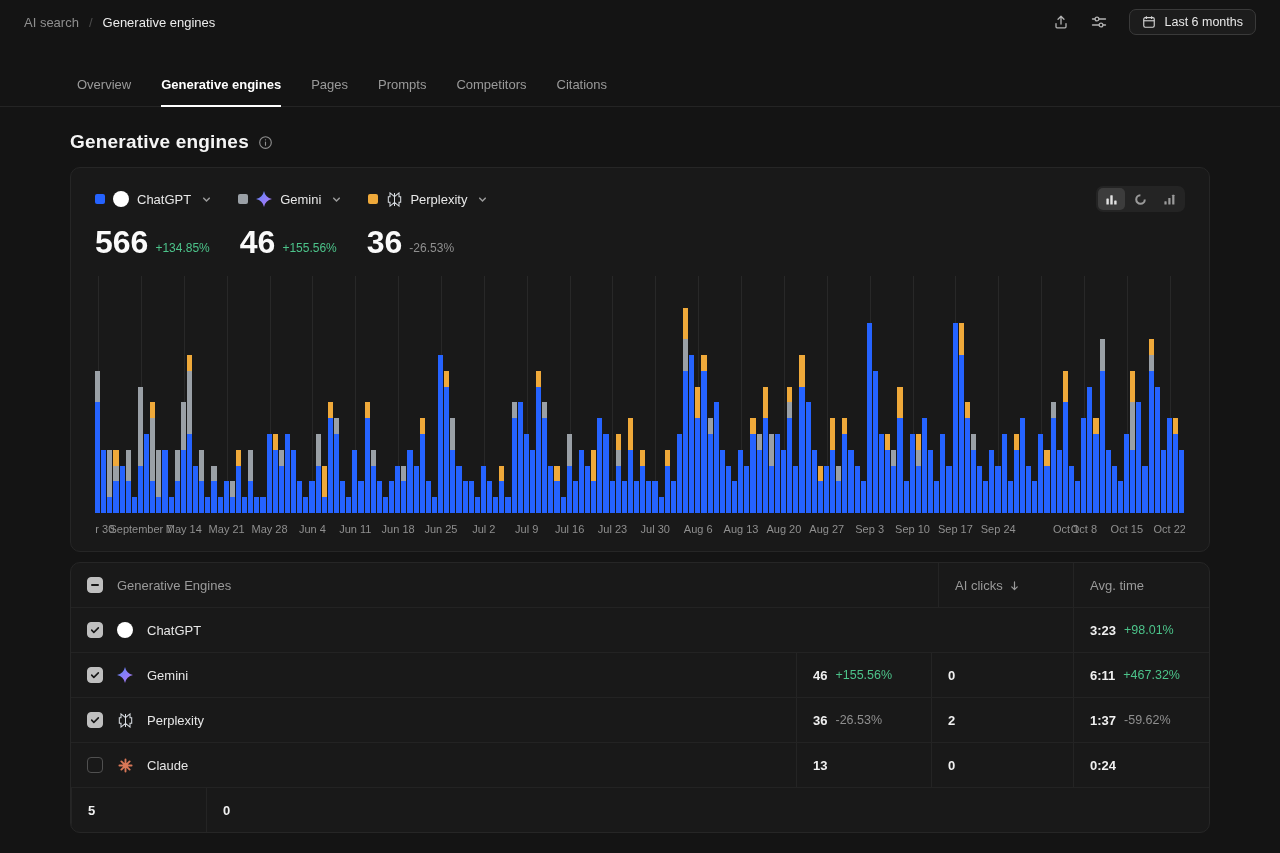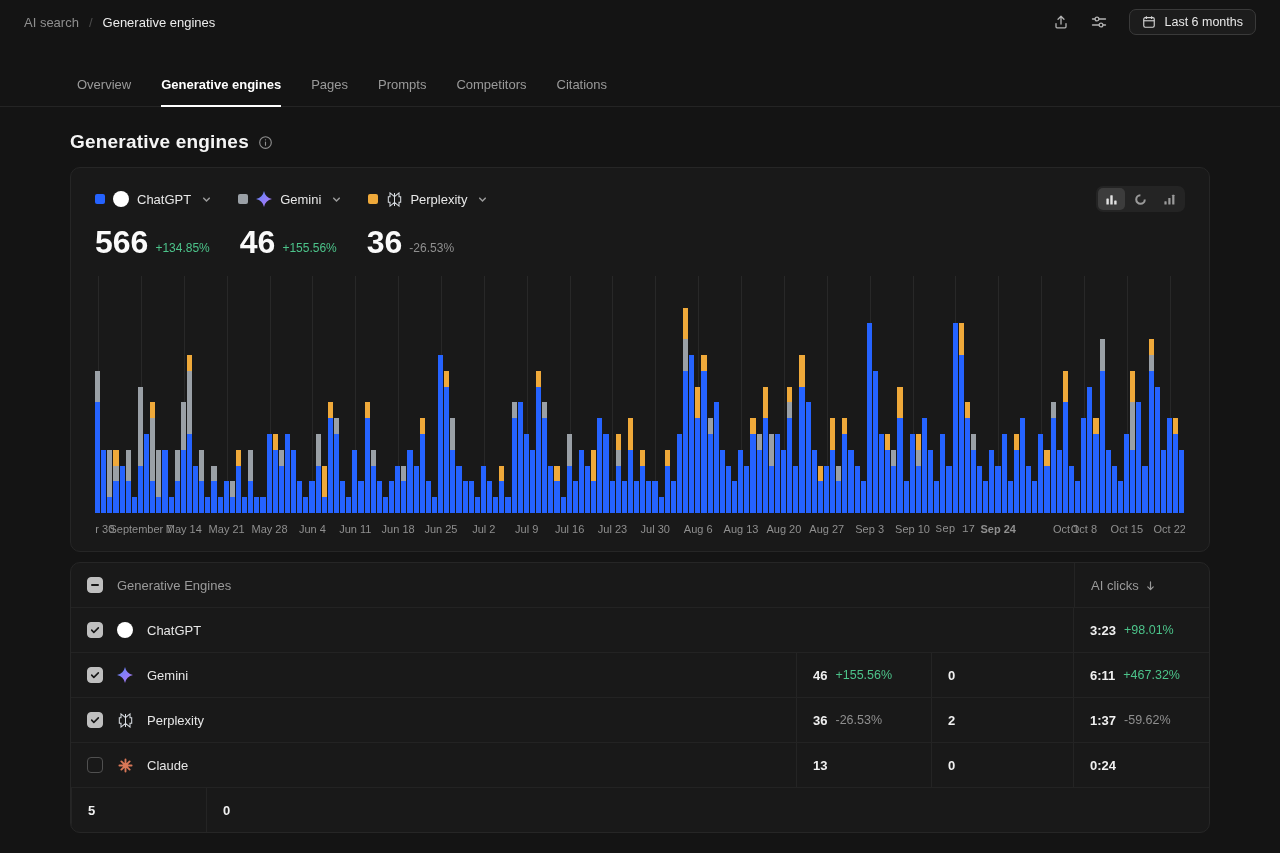--- a/index.html
+++ b/index.html
@@ -894,22 +894,22 @@
       <span class="x-label" style="left: 39.6067%;">Jul 9</span>
       <span class="x-label" style="left: 43.5393%;">Jul 16</span>
       <span class="x-label" style="left: 47.4719%;">Jul 23</span>
       <span class="x-label" style="left: 51.4045%;">Jul 30</span>
       <span class="x-label" style="left: 55.3371%;">Aug 6</span>
       <span class="x-label" style="left: 59.2697%;">Aug 13</span>
       <span class="x-label" style="left: 63.2022%;">Aug 20</span>
       <span class="x-label" style="left: 67.1348%;">Aug 27</span>
       <span class="x-label" style="left: 71.0674%;">Sep 3</span>
       <span class="x-label" style="left: 75%;">Sep 10</span>
-      <span class="x-label" style="left: 78.9326%; font-family: Liberation Mono, monospace;">Sep 17</span>
-      <span class="x-label" style="left: 82.8652%; font-weight: bold;">Sep 24</span>
+      <span class="x-label" style="left: 78.9326%;">Sep 17</span>
+      <span class="x-label" style="left: 82.8652%;">Sep 24</span>
       <span class="x-label" style="left: 86.7978%; margin-left: 25px;">Oct 1</span>
       <span class="x-label" style="left: 90.7303%;">Oct 8</span>
       <span class="x-label" style="left: 94.6629%;">Oct 15</span>
       <span class="x-label" style="left: 98.5955%;">Oct 22</span>
     </div>
 </section>
 
 <section class="card table-card">
 
   <div class="trow thead">
@@ -921,20 +921,23 @@
     </div>
     <div class="cell c-clicks">
       <span class="th-label">
         <span>AI clicks</span>
         <span style="display:flex">
           <svg width="11" height="11" viewBox="0 0 12 12" fill="none" stroke="#9a9a9a" stroke-width="1.3" stroke-linecap="round" stroke-linejoin="round">
               <path d="M6 2v8M3 7.5 6 10.5 9 7.5"></path>
             </svg>
         </span>
       </span>
+    </div>
+    <div class="cell c-avg">
+      <span class="th-label">Avg. time</span>
     </div>
   </div>
 
   <div class="trow">
     <div class="cell c-name">
       <span class="checkbox checked">
           <span class="tick">
             <svg width="10" height="10" viewBox="0 0 12 12">
               <path d="M2 6.2l2.6 2.6L10 3.4" stroke="#161616" stroke-width="1.9" fill="none" stroke-linecap="round" stroke-linejoin="round"></path>
             </svg>

